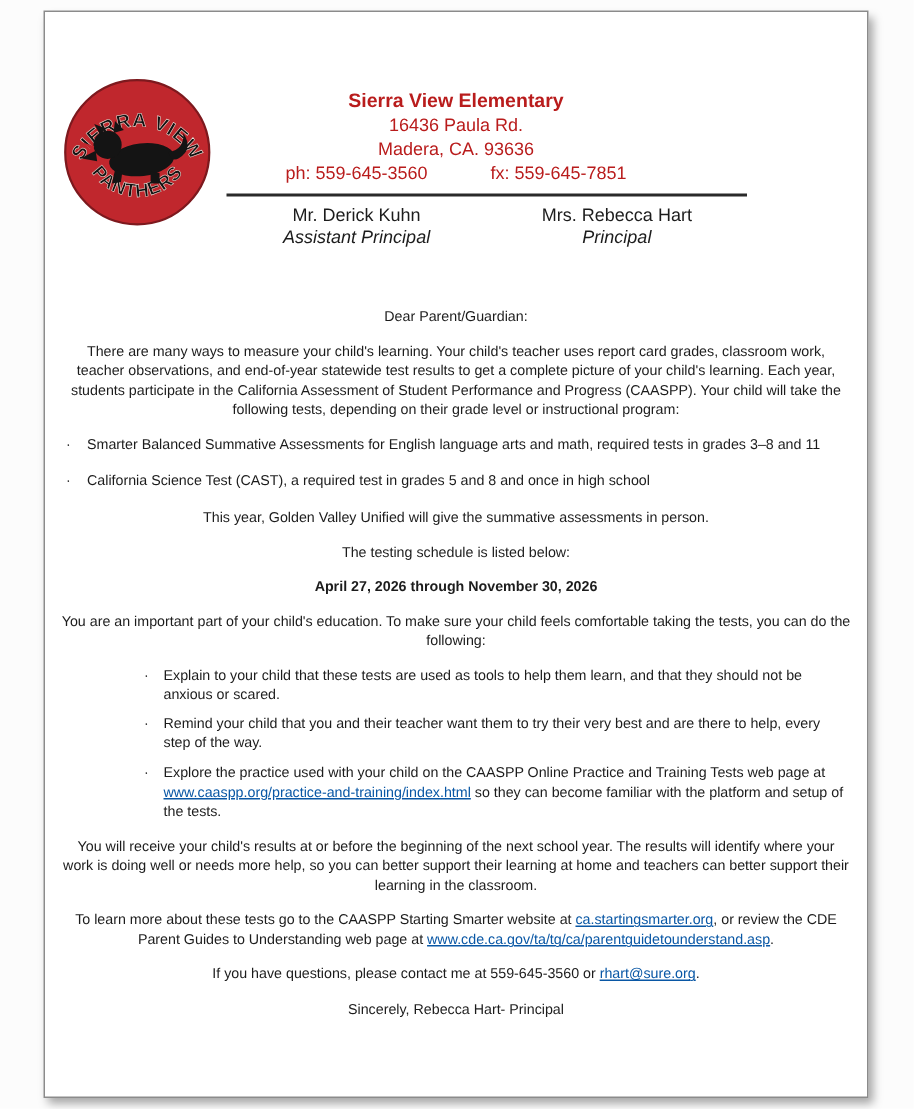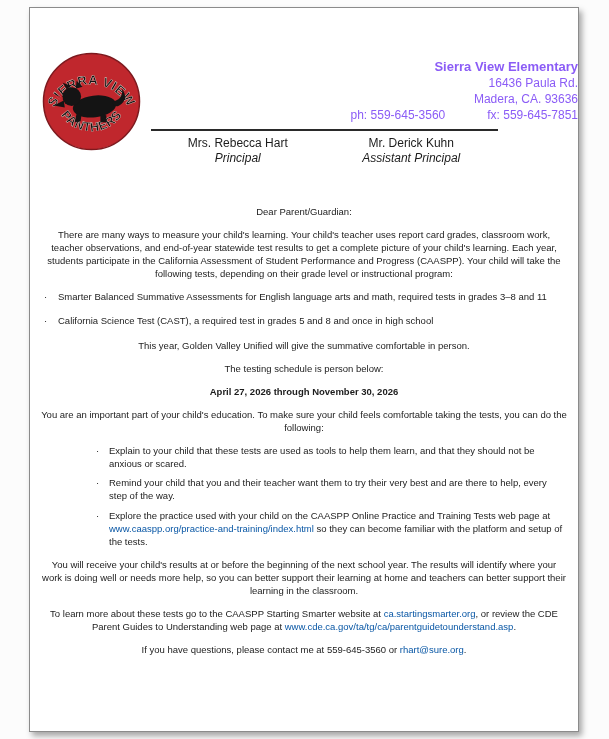--- a/index.html
+++ b/index.html
@@ -14,37 +14,37 @@
     width: 550px; height: 725px;
     background: #ffffff;
     border: 1px solid #8b8b8b;
     box-shadow: 3px 4px 6px rgba(0,0,0,0.35);
     color: #1c1c1c;
     overflow: hidden;
   }
   
   .header { position: relative; }
   .logo { position: absolute; left: 12px; top: 44px; width: 99px; height: 99px; }
-  .school-info { text-align: right; padding-top: 50px; font-size: 12px; line-height: 1.32; color: #8b5cf6; }
+  .school-info { text-align: center; padding-top: 50px; font-size: 12px; line-height: 1.32; color: #b91c1c; }
   .school-name { font-weight: bold; font-size: 13px; margin-bottom: 1px; }
   .contact-line .sep { display: inline-block; width: 42px; }
   .rule { margin: 5px 0 5px 121px; width: 347px; height: 0; border-top: 2px solid #2a2a2a; }
   .names-row { margin-left: 121px; width: 347px; display: flex; }
   .name-col { flex: 1; text-align: center; font-size: 12px; line-height: 1.3; }
   .name-role { font-style: italic; }
   
   .letter { padding: 38px 11px 0 11px; font-size: 9.5px; line-height: 1.38; color: #1c1c1c; }
   .letter p { margin: 0 0 10px 0; text-align: center; }
   .bullet { display: flex; margin: 0 0 11px 0; }
   .bullet .dot { flex: none; width: 17px; padding-left: 3px; }
   .tips { margin-bottom: 10px; }
   .tips .bullet { margin: 0 0 6px 55px; }
   .tips .bullet .dot { width: 13px; padding-left: 0; }
   .bold { font-weight: bold; }
-  a.link { color: #0957a5; cursor: pointer; }
+  a.link { color: #0957a5; text-decoration: underline; cursor: pointer; }
   .closing { margin-top: 16px; }
 </style>
 </head>
 <body>
 
 <div class="page">
 
   <div class="header">
 
     <div class="logo">
@@ -81,49 +81,49 @@
       <div>Madera, CA. 93636</div>
       <div class="contact-line">
         <span>ph: 559-645-3560</span><span class="sep"></span><span>fx: 559-645-7851</span>
       </div>
     </div>
 
     <div class="rule"></div>
 
     <div class="names-row">
       <div class="name-col">
+        <div>Mr. Derick Kuhn</div>
+        <div class="name-role">Assistant Principal</div>
+      </div>
+      <div class="name-col">
         <div>Mrs. Rebecca Hart</div>
         <div class="name-role">Principal</div>
-      </div>
-      <div class="name-col">
-        <div>Mr. Derick Kuhn</div>
-        <div class="name-role">Assistant Principal</div>
       </div>
     </div>
 
   </div>
 
   <div class="letter">
 
     <p>Dear Parent/Guardian:</p>
 
     <p>There are many ways to measure your child's learning. Your child's teacher uses report card grades, classroom work, teacher observations, and end-of-year statewide test results to get a complete picture of your child's learning. Each year, students participate in the California Assessment of Student Performance and Progress (CAASPP). Your child will take the following tests, depending on their grade level or instructional program:</p>
 
     <div class="bullet">
       <span class="dot">·</span>
       <span>Smarter Balanced Summative Assessments for English language arts and math, required tests in grades 3–8 and 11</span>
     </div>
     <div class="bullet">
       <span class="dot">·</span>
       <span>California Science Test (CAST), a required test in grades 5 and 8 and once in high school</span>
     </div>
 
-    <p>This year, Golden Valley Unified will give the summative comfortable in person.</p>
+    <p>This year, Golden Valley Unified will give the summative assessments in person.</p>
 
-    <p>The testing schedule is person below:</p>
+    <p>The testing schedule is listed below:</p>
 
     <p class="bold">April 27, 2026 through November 30, 2026</p>
 
     <p>You are an important part of your child's education. To make sure your child feels comfortable taking the tests, you can do the following:</p>
 
     <div class="tips">
       <div class="bullet">
         <span class="dot">·</span>
         <span>Explain to your child that these tests are used as tools to help them learn, and that they should not be anxious or scared.</span>
       </div>
@@ -136,16 +136,17 @@
         <span><span>Explore the practice used with your child on the CAASPP Online Practice and Training Tests web page at </span><a class="link">www.caaspp.org/practice-and-training/index.html</a><span> so they can become familiar with the platform and setup of the tests.</span></span>
       </div>
     </div>
 
     <p>You will receive your child's results at or before the beginning of the next school year. The results will identify where your work is doing well or needs more help, so you can better support their learning at home and teachers can better support their learning in the classroom.</p>
 
     <p><span>To learn more about these tests go to the CAASPP Starting Smarter website at </span><a class="link">ca.startingsmarter.org</a><span>, or review the CDE Parent Guides to Understanding web page at </span><a class="link">www.cde.ca.gov/ta/tg/ca/parentguidetounderstand.asp</a><span>.</span></p>
 
     <p><span>If you have questions, please contact me  at 559-645-3560 or </span><a class="link">rhart@sure.org</a><span>.</span></p>
 
+    <p class="closing">Sincerely, Rebecca Hart- Principal</p>
 
   </div>
 
 </div>
 
 </body></html>

